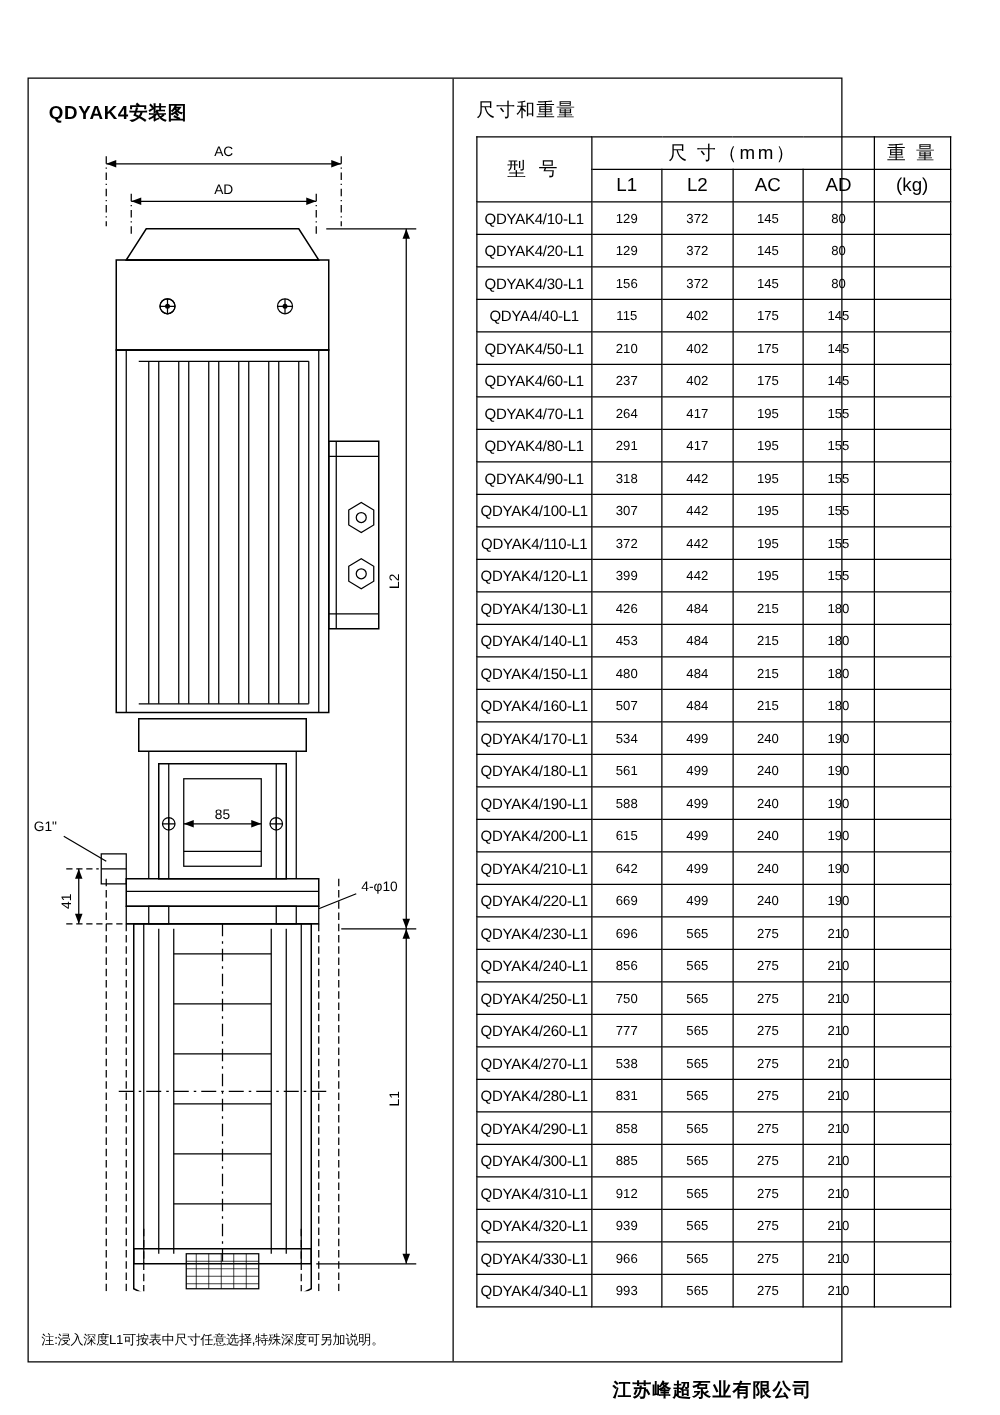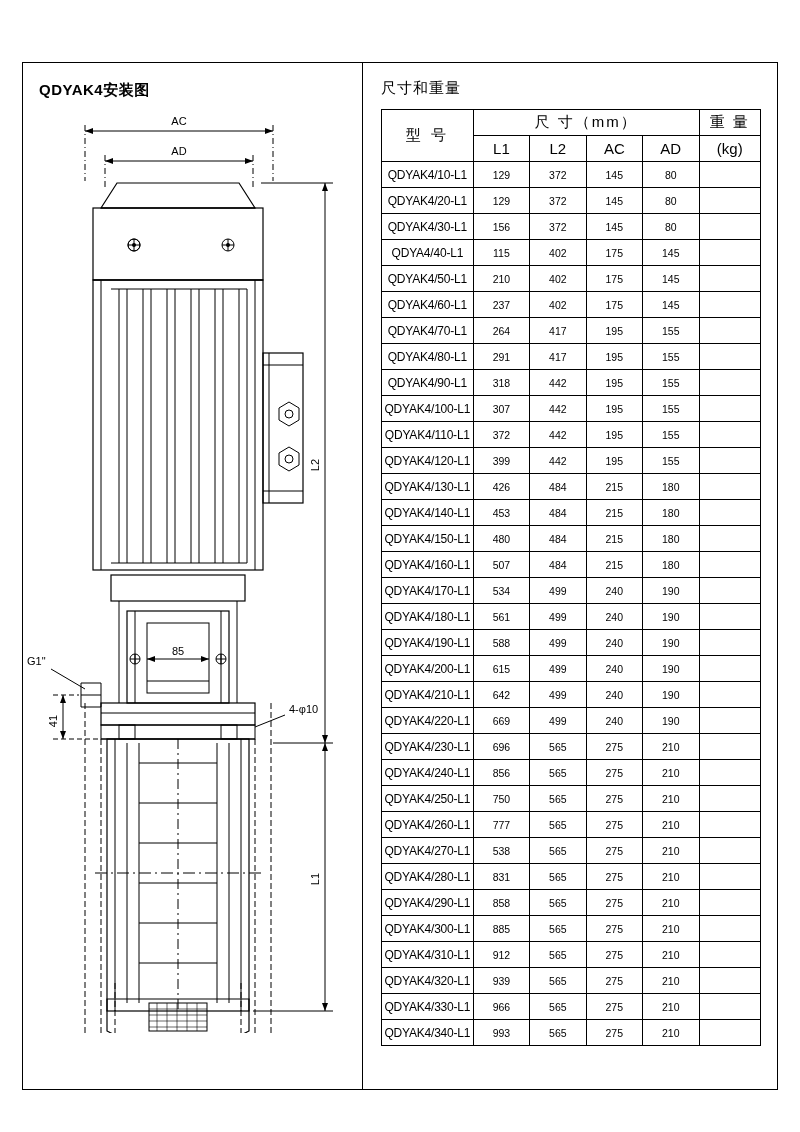--- a/index.html
+++ b/index.html
@@ -7,21 +7,21 @@
   body {
     width: 800px; height: 1132px;
     background: #ffffff;
     font-family: "Liberation Sans", sans-serif;
     color: #000;
     position: relative;
   }
   .page {
     position: absolute;
     left: 22px; top: 62px;
-    width: 756px; height: 1028px;
+    width: 652px; height: 1028px;
     border: 1.6px solid #000;
   }
   
   .left-panel {
     position: absolute; left: 0; top: 0; width: 340px; height: 100%;
     border-right: 1.6px solid #000;
   }
   .drawing-title {
     position: absolute; left: 16px; top: 18px;
     font-size: 15px; font-weight: bold; letter-spacing: 0.5px;
@@ -244,20 +244,21 @@
         <text x="155" y="552" font-size="11" text-anchor="middle">85</text>
         <text x="4" y="562" font-size="11">G1"</text>
         <text x="34" y="618" font-size="11" text-anchor="middle" transform="rotate(-90 34 618)">41</text>
         <text x="266" y="610" font-size="11">4-φ10</text>
         <text x="155" y="962" font-size="11" text-anchor="middle">φ 145</text>
         <text x="155" y="986" font-size="11" text-anchor="middle">φ 180</text>
         <text x="155" y="1010" font-size="11" text-anchor="middle">φ 210</text>
       </svg>
     </div>
 
+    <div class="note">注:浸入深度L1可按表中尺寸任意选择,特殊深度可另加说明。</div>
   </div>
 
   <div class="right-panel">
     <div class="table-title">尺寸和重量</div>
 
     <table class="dim">
       <thead>
         <tr>
           <th class="hdr-model" rowspan="2">型  号</th>
           <th class="hdr-dim" colspan="4">尺  寸（mm）</th>
@@ -541,14 +542,15 @@
             <td class="col-val">993</td>
             <td class="col-val">565</td>
             <td class="col-val">275</td>
             <td class="col-val">210</td>
             <td></td>
           </tr>
         </tbody>
     </table>
   </div>
 
+  <div class="footer-company">江苏峰超泵业有限公司</div>
 
 </div>
 
 </body></html>

